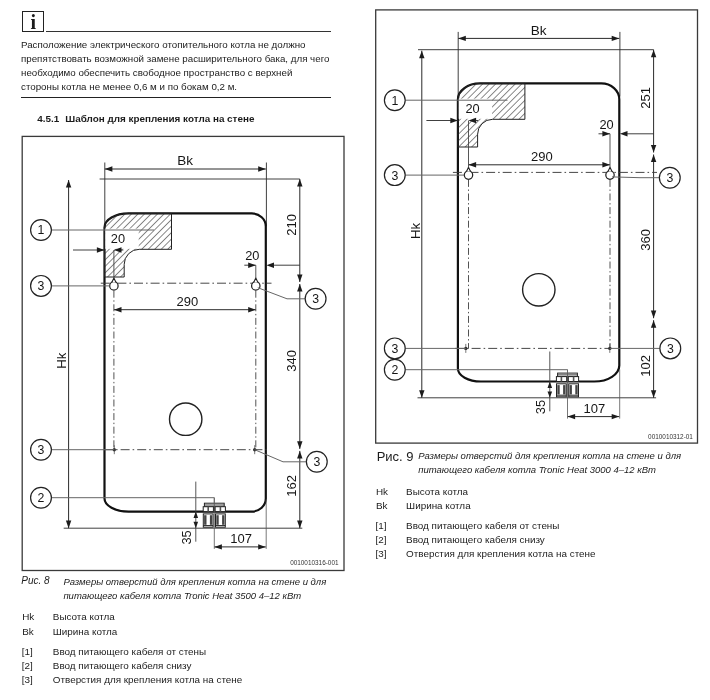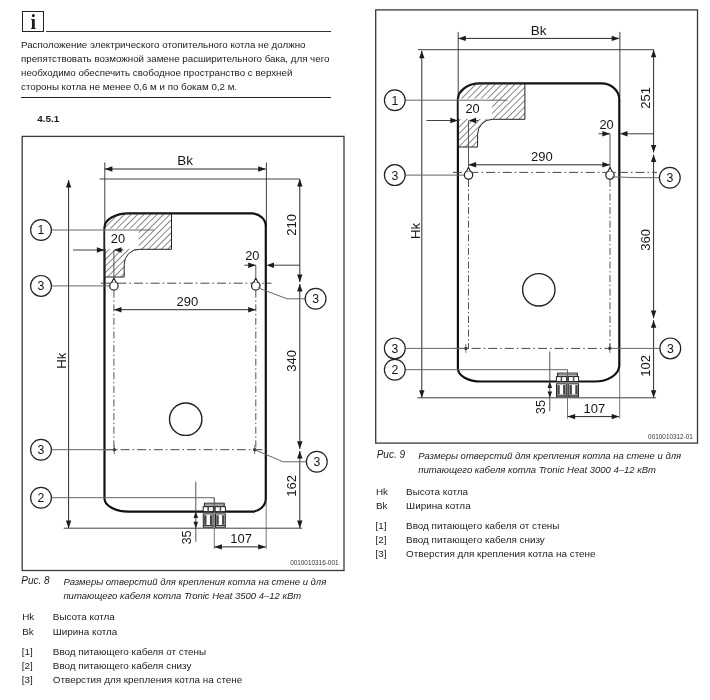--- a/index.html
+++ b/index.html
@@ -10,20 +10,21 @@
 <div style="position:absolute;left:22.3px;top:12.2px;width:22px;text-align:center;font-family:'Liberation Serif',serif;font-weight:700;font-size:20px;line-height:20px;">i</div>
 
 <div style="position:absolute;left:45.5px;top:30.6px;width:285.5px;height:1.2px;background:#333;"></div>
 
 <div style="position:absolute;left:21.0px;top:38.02px;font-size:9.75px;font-weight:400;font-style:normal;white-space:nowrap;line-height:13.93px;font-family:'Liberation Sans', sans-serif;">Расположение электрического отопительного котла не должно<br>препятствовать возможной замене расширительного бака, для чего<br>необходимо обеспечить свободное пространство с верхней<br>стороны котла не менее 0,6 м и по бокам 0,2 м.</div>
 
 <div style="position:absolute;left:21px;top:97.3px;width:310px;height:1.2px;background:#222;"></div>
 
 <div style="position:absolute;left:23.2px;top:113.08px;font-size:9.9px;font-weight:700;font-style:normal;white-space:nowrap;font-family:'Liberation Sans', sans-serif;margin-left:14px;">4.5.1</div>
 
+<div style="position:absolute;left:65.3px;top:113.08px;font-size:9.9px;font-weight:700;font-style:normal;white-space:nowrap;font-family:'Liberation Sans', sans-serif;">Шаблон для крепления котла на стене</div>
 <svg width="710" height="700" viewBox="0 0 710 700" style="position:absolute;left:0;top:0">
 <defs>
 <pattern id="hatch" width="4.6" height="4.6" patternUnits="userSpaceOnUse" patternTransform="rotate(-45)">
 <line x1="0" y1="0" x2="4.6" y2="0" stroke="#2a2a2a" stroke-width="1.1"></line>
 </pattern>
 </defs>
 
 <g>
 
 <rect x="22.2" y="136.4" width="321.8" height="434.1" fill="none" stroke="#3a3a3a" stroke-width="1.3"></rect>
@@ -385,21 +386,21 @@
 
 <div style="position:absolute;left:21.8px;top:645.88px;font-size:9.9px;font-weight:400;font-style:normal;white-space:nowrap;font-family:'Liberation Sans', sans-serif;">[1]</div>
 <div style="position:absolute;left:52.8px;top:645.88px;font-size:9.9px;font-weight:400;font-style:normal;white-space:nowrap;font-family:'Liberation Sans', sans-serif;">Ввод питающего кабеля от стены</div>
 
 <div style="position:absolute;left:21.8px;top:659.68px;font-size:9.9px;font-weight:400;font-style:normal;white-space:nowrap;font-family:'Liberation Sans', sans-serif;">[2]</div>
 <div style="position:absolute;left:52.8px;top:659.68px;font-size:9.9px;font-weight:400;font-style:normal;white-space:nowrap;font-family:'Liberation Sans', sans-serif;">Ввод питающего кабеля снизу</div>
 
 <div style="position:absolute;left:21.8px;top:673.78px;font-size:9.9px;font-weight:400;font-style:normal;white-space:nowrap;font-family:'Liberation Sans', sans-serif;">[3]</div>
 <div style="position:absolute;left:52.8px;top:673.78px;font-size:9.9px;font-weight:400;font-style:normal;white-space:nowrap;font-family:'Liberation Sans', sans-serif;">Отверстия для крепления котла на стене</div>
 
-<div style="position:absolute;left:376.7px;top:449.35px;font-size:10px;font-weight:400;font-style:italic;white-space:nowrap;font-family:'Liberation Sans', sans-serif;">Рис. 9</div>
+<div style="position:absolute;left:376.7px;top:449.35px;font-size:13px;font-weight:400;white-space:nowrap;font-family:'Liberation Sans', sans-serif;">Рис. 9</div>
 
 <div style="position:absolute;left:418.2px;top:449.35px;font-size:9.5px;font-weight:400;font-style:italic;white-space:nowrap;line-height:13.93px;font-family:'Liberation Sans', sans-serif;">Размеры отверстий для крепления котла на стене и для<br>питающего кабеля котла Tronic Heat 3000 4–12 кВт</div>
 
 <div style="position:absolute;left:375.9px;top:485.58px;font-size:9.9px;font-weight:400;font-style:normal;white-space:nowrap;font-family:'Liberation Sans', sans-serif;">Hk</div>
 <div style="position:absolute;left:406.1px;top:485.58px;font-size:9.9px;font-weight:400;font-style:normal;white-space:nowrap;font-family:'Liberation Sans', sans-serif;">Высота котла</div>
 
 <div style="position:absolute;left:375.9px;top:499.78px;font-size:9.9px;font-weight:400;font-style:normal;white-space:nowrap;font-family:'Liberation Sans', sans-serif;">Bk</div>
 <div style="position:absolute;left:406.1px;top:499.78px;font-size:9.9px;font-weight:400;font-style:normal;white-space:nowrap;font-family:'Liberation Sans', sans-serif;">Ширина котла</div>
 
 <div style="position:absolute;left:375.4px;top:519.88px;font-size:9.9px;font-weight:400;font-style:normal;white-space:nowrap;font-family:'Liberation Sans', sans-serif;">[1]</div>

